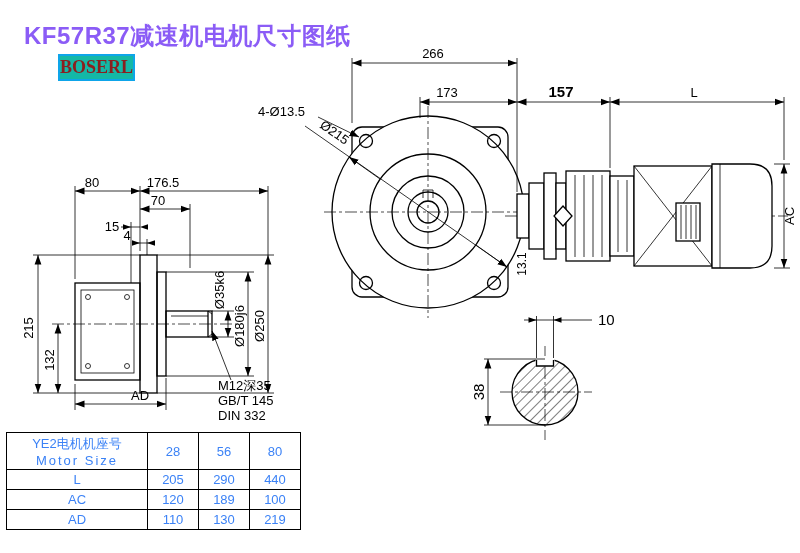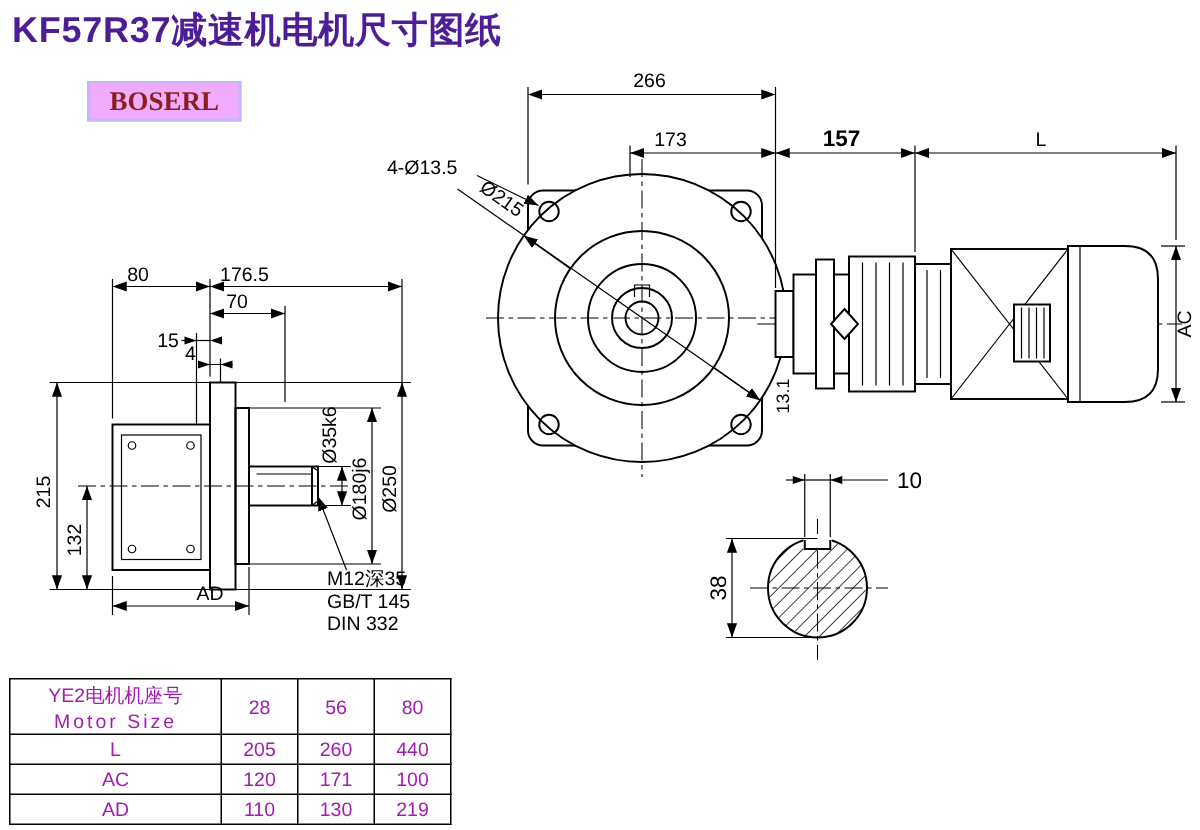--- a/index.html
+++ b/index.html
@@ -1,36 +1,36 @@
 <!DOCTYPE html>
 <html><head>
 <meta charset="utf-8">
 <style>
   html,body{margin:0;padding:0;background:#fff;}
   #page{position:relative;width:800px;height:553px;background:#fff;overflow:hidden;
         font-family:"Liberation Sans",sans-serif;}
-  #title{position:absolute;left:8px;top:4px;margin:0;font-size:24px;font-weight:700;
-         color:#4c1d95;letter-spacing:0.5px;}
-  #logo{position:absolute;left:58px;top:54px;border:2px solid #c4b5fd;
-        padding:1px 13px;color:#8b1f1f;font-family:"Liberation Serif",serif;
-        font-size:18px;font-weight:600;background:#f0abfc;}
+  #title{position:absolute;left:8px;top:4px;margin:16px;font-size:24px;font-weight:700;
+         color:#8b5cf6;letter-spacing:0.5px;}
+  #logo{position:absolute;left:58px;top:54px;border:2px solid #0ea5e9;
+        padding:1px 0;color:#8b1f1f;font-family:"Liberation Serif",serif;
+        font-size:18px;font-weight:600;background:#14b8a6;}
   svg{position:absolute;left:0;top:0;}
   .ol{fill:none;stroke:#000;stroke-width:1.3;}
   .olw{fill:#fff;stroke:#000;stroke-width:1.3;}
   .tl{fill:none;stroke:#000;stroke-width:0.8;}
   .cl{fill:none;stroke:#000;stroke-width:0.7;stroke-dasharray:12 3 3 3;}
   .dim{font-family:"Liberation Sans",sans-serif;font-size:13px;fill:#000;text-anchor:middle;}
   .b{font-weight:700;font-size:15px;}
   .s15{font-size:15px;}
   .s12{font-size:12px;}
   .left{text-anchor:start;}
   .arr{fill:#000;stroke:none;}
   
-  #spec-table{position:absolute;left:6px;top:452px;border-collapse:collapse;
-              font-size:13px;color:#a21caf;}
+  #spec-table{position:absolute;left:6px;top:432px;border-collapse:collapse;
+              font-size:13px;color:#3b82f6;}
   #spec-table td{border:1px solid #000;text-align:center;padding:0;background:#fff;}
   #spec-table .c0{width:140px;}
   #spec-table .cv{width:50px;}
   #spec-table .hrow td{height:36px;}
   #spec-table .vrow td{height:19px;}
   #spec-table .en{letter-spacing:2px;font-size:13px;}
 </style>
 </head>
 <body>
 
@@ -243,27 +243,27 @@
           <div>YE2电机机座号</div>
           <div class="en">Motor Size</div>
         </td>
         <td class="cv">28</td>
         <td class="cv">56</td>
         <td class="cv">80</td>
       </tr>
       <tr class="vrow">
         <td class="c0">L</td>
         <td class="cv">205</td>
-        <td class="cv">260</td>
+        <td class="cv">290</td>
         <td class="cv">440</td>
       </tr>
       <tr class="vrow">
         <td class="c0">AC</td>
         <td class="cv">120</td>
-        <td class="cv">171</td>
+        <td class="cv">189</td>
         <td class="cv">100</td>
       </tr>
       <tr class="vrow">
         <td class="c0">AD</td>
         <td class="cv">110</td>
         <td class="cv">130</td>
         <td class="cv">219</td>
       </tr>
     </tbody>
   </table>

